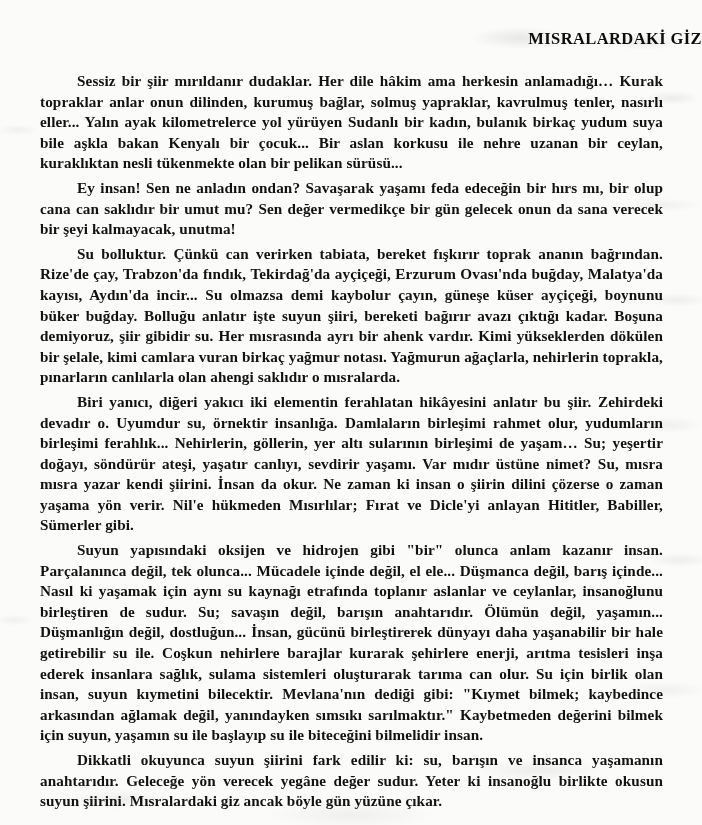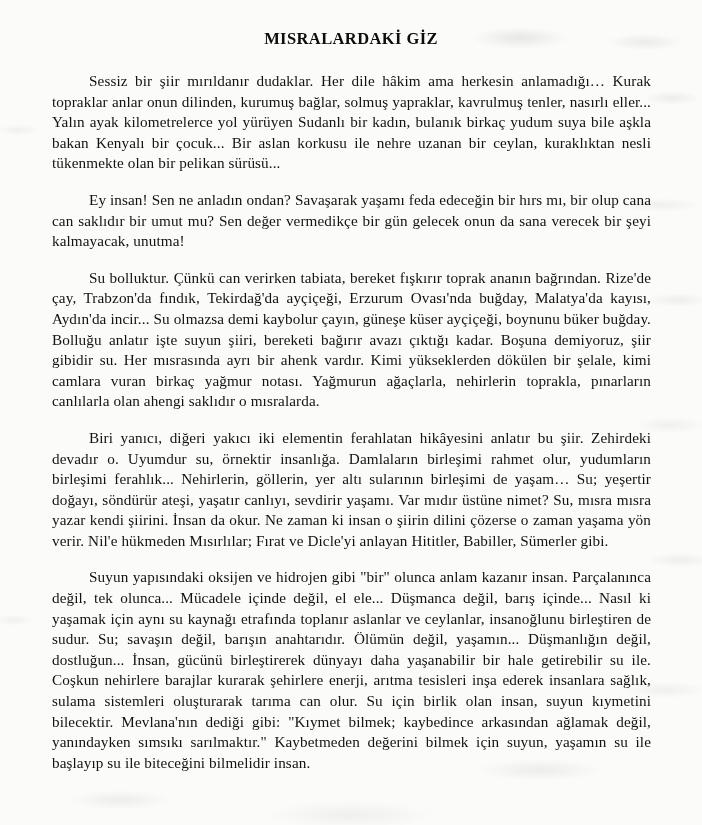--- a/index.html
+++ b/index.html
@@ -37,46 +37,48 @@
       radial-gradient(ellipse 30px 8px  at 18px 130px,  rgba(140,140,140,0.10), transparent 70%),
       radial-gradient(ellipse 30px 8px  at 14px 620px,  rgba(140,140,140,0.10), transparent 70%);
   }
   .content {
     position: relative;
     filter: blur(0.25px) contrast(1.03); 
   }
   .title {
     margin: 0;
     padding-top: 29px;
-    text-align: center;
+    text-align: right;
     font-size: 16.5px;
     font-weight: bold;
     letter-spacing: 0.4px;
     color: #101010;
   }
   .body-text {
     margin: 22px 35px 0 36px;
     text-align: justify;
     font-size: 15.2px;
     line-height: 20.6px;
     letter-spacing: 0.1px;
   }
   .body-text p {
-    margin: 16px;
+    margin: 4px;
     text-indent: 37px;
+    font-weight: bold;
   }
 </style>
 </head>
 <body>
 
 <div class="page">
   <div class="scan-noise"></div>
   <div class="content">
     <h1 class="title">MISRALARDAKİ GİZ</h1>
     <div class="body-text">
       <p>Sessiz bir şiir mırıldanır dudaklar. Her dile hâkim ama herkesin anlamadığı… Kurak topraklar anlar onun dilinden, kurumuş bağlar, solmuş yapraklar, kavrulmuş tenler, nasırlı eller... Yalın ayak kilometrelerce yol yürüyen Sudanlı bir kadın, bulanık birkaç yudum suya bile aşkla bakan Kenyalı bir çocuk... Bir aslan korkusu ile nehre uzanan bir ceylan, kuraklıktan nesli tükenmekte olan bir pelikan sürüsü...</p>
       <p>Ey insan! Sen ne anladın ondan? Savaşarak yaşamı feda edeceğin bir hırs mı, bir olup cana can saklıdır bir umut mu? Sen değer vermedikçe bir gün gelecek onun da sana verecek bir şeyi kalmayacak, unutma!</p>
       <p>Su bolluktur. Çünkü can verirken tabiata, bereket fışkırır toprak ananın bağrından. Rize'de çay, Trabzon'da fındık, Tekirdağ'da ayçiçeği, Erzurum Ovası'nda buğday, Malatya'da kayısı, Aydın'da incir... Su olmazsa demi kaybolur çayın, güneşe küser ayçiçeği, boynunu büker buğday. Bolluğu anlatır işte suyun şiiri, bereketi bağırır avazı çıktığı kadar. Boşuna demiyoruz, şiir gibidir su. Her mısrasında ayrı bir ahenk vardır. Kimi yükseklerden dökülen bir şelale, kimi camlara vuran birkaç yağmur notası. Yağmurun ağaçlarla, nehirlerin toprakla, pınarların canlılarla olan ahengi saklıdır o mısralarda.</p>
       <p>Biri yanıcı, diğeri yakıcı iki elementin ferahlatan hikâyesini anlatır bu şiir. Zehirdeki devadır o. Uyumdur su, örnektir insanlığa. Damlaların birleşimi rahmet olur, yudumların birleşimi ferahlık... Nehirlerin, göllerin, yer altı sularının birleşimi de yaşam… Su; yeşertir doğayı, söndürür ateşi, yaşatır canlıyı, sevdirir yaşamı. Var mıdır üstüne nimet? Su, mısra mısra yazar kendi şiirini. İnsan da okur. Ne zaman ki insan o şiirin dilini çözerse o zaman yaşama yön verir. Nil'e hükmeden Mısırlılar; Fırat ve Dicle'yi anlayan Hititler, Babiller, Sümerler gibi.</p>
       <p>Suyun yapısındaki oksijen ve hidrojen gibi "bir" olunca anlam kazanır insan. Parçalanınca değil, tek olunca... Mücadele içinde değil, el ele... Düşmanca değil, barış içinde... Nasıl ki yaşamak için aynı su kaynağı etrafında toplanır aslanlar ve ceylanlar, insanoğlunu birleştiren de sudur. Su; savaşın değil, barışın anahtarıdır. Ölümün değil, yaşamın... Düşmanlığın değil, dostluğun... İnsan, gücünü birleştirerek dünyayı daha yaşanabilir bir hale getirebilir su ile. Coşkun nehirlere barajlar kurarak şehirlere enerji, arıtma tesisleri inşa ederek insanlara sağlık, sulama sistemleri oluşturarak tarıma can olur. Su için birlik olan insan, suyun kıymetini bilecektir. Mevlana'nın dediği gibi: "Kıymet bilmek; kaybedince arkasından ağlamak değil, yanındayken sımsıkı sarılmaktır." Kaybetmeden değerini bilmek için suyun, yaşamın su ile başlayıp su ile biteceğini bilmelidir insan.</p>
+      <p>Dikkatli okuyunca suyun şiirini fark edilir ki: su, barışın ve insanca yaşamanın anahtarıdır. Geleceğe yön verecek yegâne değer sudur. Yeter ki insanoğlu birlikte okusun suyun şiirini. Mısralardaki giz ancak böyle gün yüzüne çıkar.</p>
     </div>
   </div>
 </div>
 
 </body></html>

